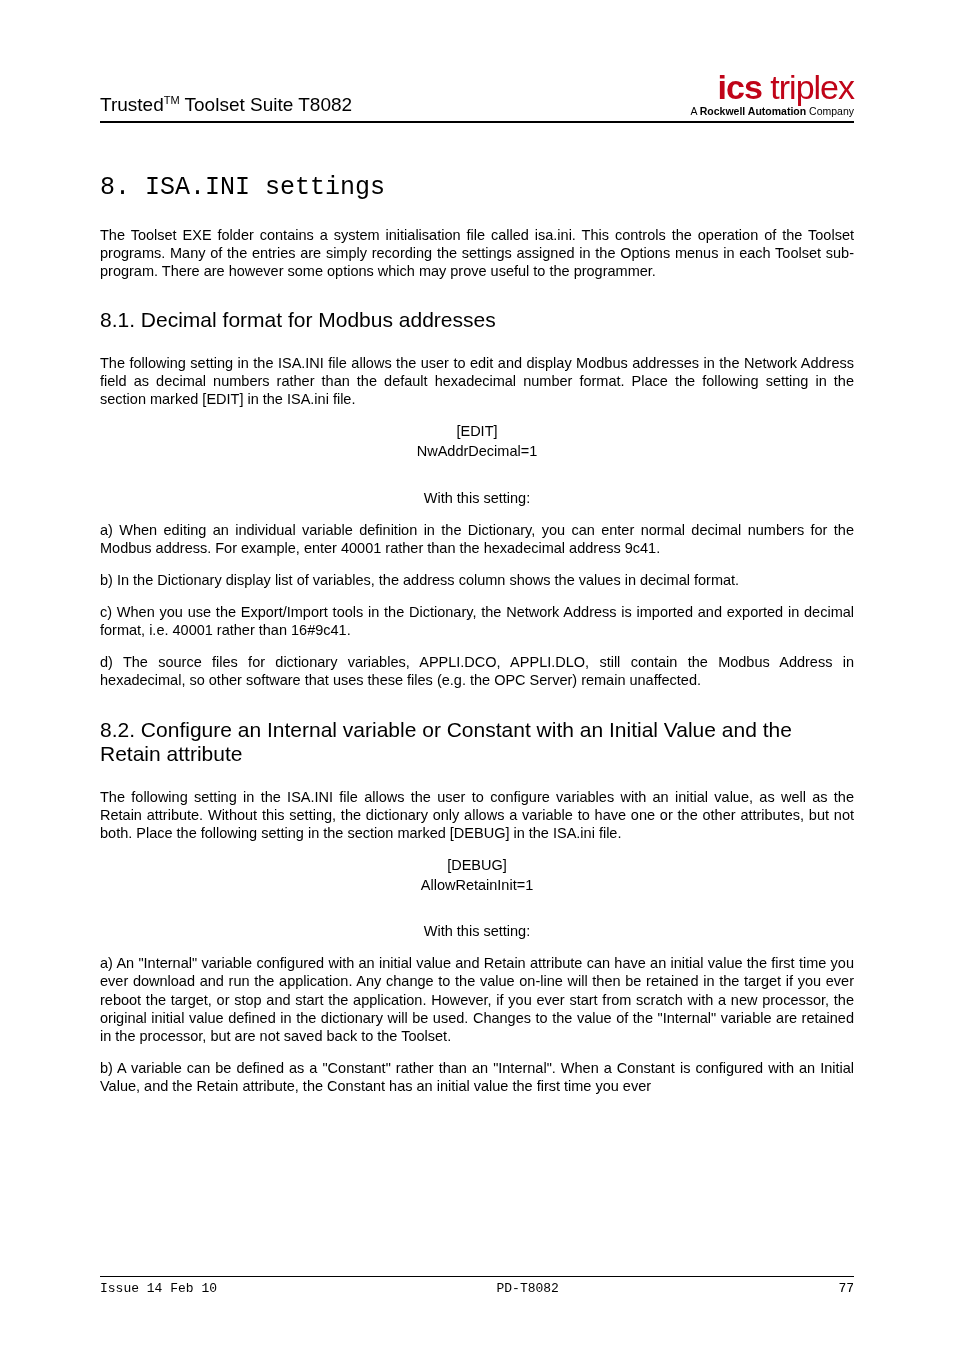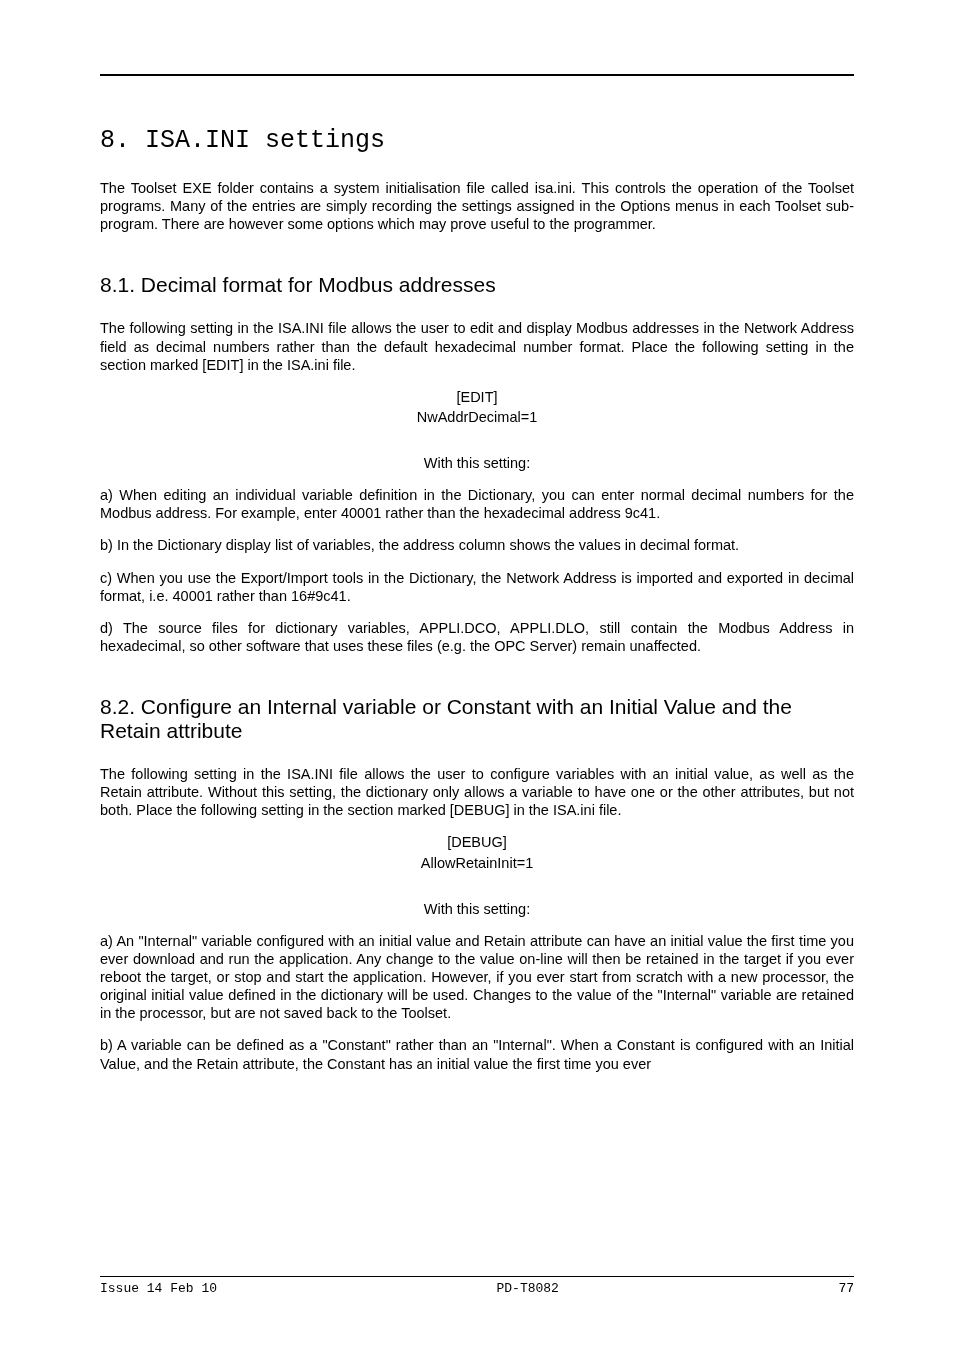--- a/index.html
+++ b/index.html
@@ -46,21 +46,21 @@
 
   h1 {
     font-size: 25px;
     font-weight: 400;
     margin-bottom: 24px;
     font-family: Liberation Mono, monospace;
   }
   h2 {
     font-size: 21px;
     font-weight: 400;
-    margin-top: 40px;
+    margin-top: 28px;
     margin-bottom: 22px;
   }
   p {
     font-size: 14.5px;
     line-height: 1.25;
     text-align: justify;
     margin-bottom: 14px;
   }
   p.tight { margin-bottom: 2px; }
   p.after-gap { margin-bottom: 28px; }
@@ -76,20 +76,31 @@
     display: flex;
     justify-content: space-between;
     font-size: 13px;
     font-family: Liberation Mono, monospace;
   }
 </style>
 </head>
 <body>
 
 <div class="header-row">
+  <div class="header-left">
+    <span>Trusted</span><sup>TM</sup><span> Toolset Suite T8082</span>
+  </div>
+  <div class="logo">
+    <div class="logo-main">
+      <span class="bold">ics</span><span> triplex</span>
+    </div>
+    <div class="logo-sub">
+      <span>A </span><span class="ra">Rockwell Automation</span><span> Company</span>
+    </div>
+  </div>
 </div>
 
 <h1>8. ISA.INI settings</h1>
 
 <p>The Toolset EXE folder contains a system initialisation file called isa.ini. This controls the operation of the Toolset programs. Many of the entries are simply recording the settings assigned in the Options menus in each Toolset sub-program. There are however some options which may prove useful to the programmer.</p>
 
 <h2>8.1. Decimal format for Modbus addresses</h2>
 
 <p>The following setting in the ISA.INI file allows the user to edit and display Modbus addresses in the Network Address field as decimal numbers rather than the default hexadecimal number format. Place the following setting in the section marked [EDIT] in the ISA.ini file.</p>
 <p class="tight mono-line">[EDIT]</p>

